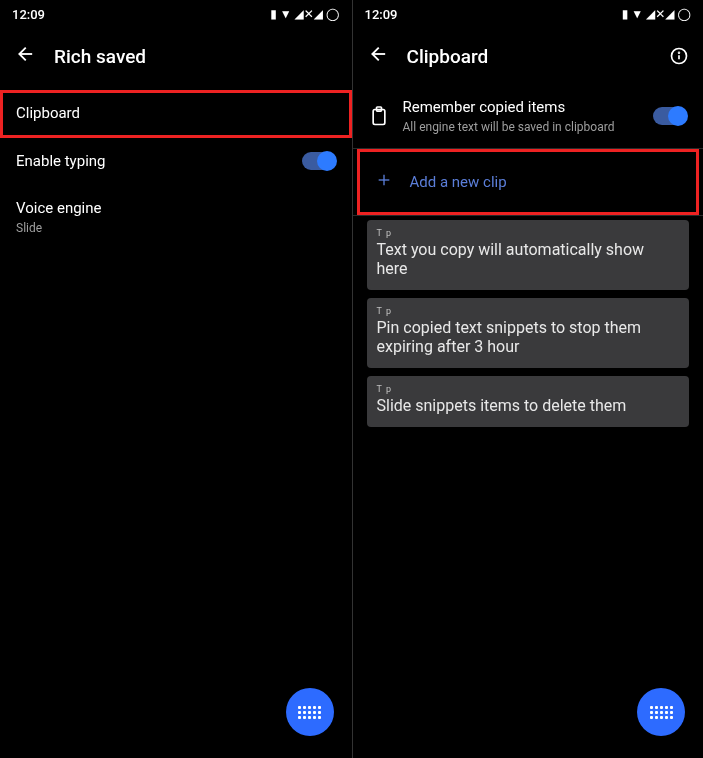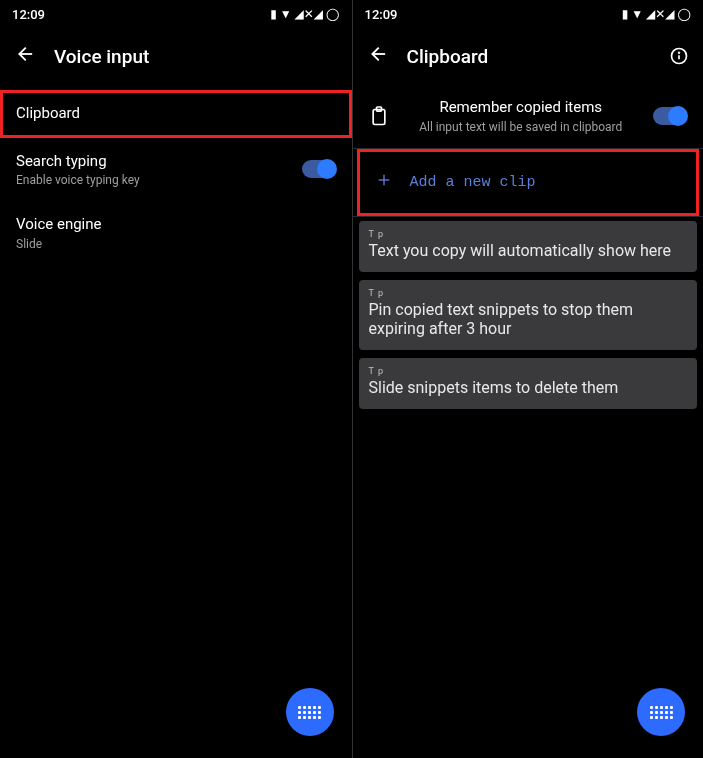--- a/index.html
+++ b/index.html
@@ -112,21 +112,21 @@
     gap: 18px;
     color: #5b7ed9;
     font-size: 15px;
   }
   .divider {
     height: 1px;
     background: #2a2a2a;
     margin: 0 0 0 0;
   }
   .tips {
-    padding: 4px 6px;
+    padding: 4px 14px;
     display: flex;
     flex-direction: column;
     gap: 8px;
   }
   .tip {
     background: #3a3a3c;
     border-radius: 4px;
     padding: 8px 10px 12px 10px;
   }
   .tip .tag {
@@ -179,34 +179,33 @@
     <span>12:09</span>
     <span class="status-icons">▮ ▼ ◢✕◢ ◯</span>
   </div>
   <div class="app-bar">
     <span>
       <svg width="22" height="22" viewBox="0 0 24 24" class="icon-svg">
           <polyline points="15 5 8 12 15 19"></polyline>
           <line x1="8" y1="12" x2="22" y2="12"></line>
         </svg>
     </span>
-    <span class="title">Voice input</span>
+    <span class="title">Rich saved</span>
   </div>
 
   <div class="list">
     <div class="list-item hl-inset">
       <div class="text-block">
         <div class="primary">Clipboard</div>
       </div>
     </div>
 
     <div class="list-item">
       <div class="text-block">
-        <div class="primary">Search typing</div>
-        <div class="secondary">Enable voice typing key</div>
+        <div class="primary">Enable typing</div>
       </div>
       <div class="toggle"></div>
     </div>
 
     <div class="list-item">
       <div class="text-block">
         <div class="primary">Voice engine</div>
         <div class="secondary">Slide</div>
       </div>
     </div>
@@ -250,37 +249,37 @@
     <span class="title">Clipboard</span>
     <span class="info-btn">
       <svg width="20" height="20" viewBox="0 0 24 24" class="icon-svg">
           <circle cx="12" cy="12" r="9"></circle>
           <line x1="12" y1="11" x2="12" y2="16"></line>
           <circle cx="12" cy="8" r="0.5" fill="#fff" stroke="#fff"></circle>
         </svg>
     </span>
   </div>
 
-  <div class="list-item" style="text-align:center;">
+  <div class="list-item" style="">
     <span class="clip-icon">
       <svg width="20" height="24" viewBox="0 0 24 28" class="icon-svg">
           <rect x="5" y="5" width="14" height="18" rx="2"></rect>
           <rect x="9" y="2" width="6" height="5" rx="1"></rect>
         </svg>
     </span>
     <div class="text-block">
       <div class="primary">Remember copied items</div>
-      <div class="secondary">All input text will be saved in clipboard</div>
+      <div class="secondary">All engine text will be saved in clipboard</div>
     </div>
     <div class="toggle"></div>
   </div>
 
   <div class="divider"></div>
 
-  <div class="hl" style="margin:0 4px;font-family:Liberation Mono, monospace;">
+  <div class="hl" style="margin:0 4px;">
     <div class="add-clip">
       <span>
         <svg width="16" height="16" viewBox="0 0 24 24" style="stroke:#5b7ed9;stroke-width:2;fill:none;">
             <line x1="12" y1="4" x2="12" y2="20"></line>
             <line x1="4" y1="12" x2="20" y2="12"></line>
           </svg>
       </span>
       <span>Add a new clip</span>
     </div>
   </div>

